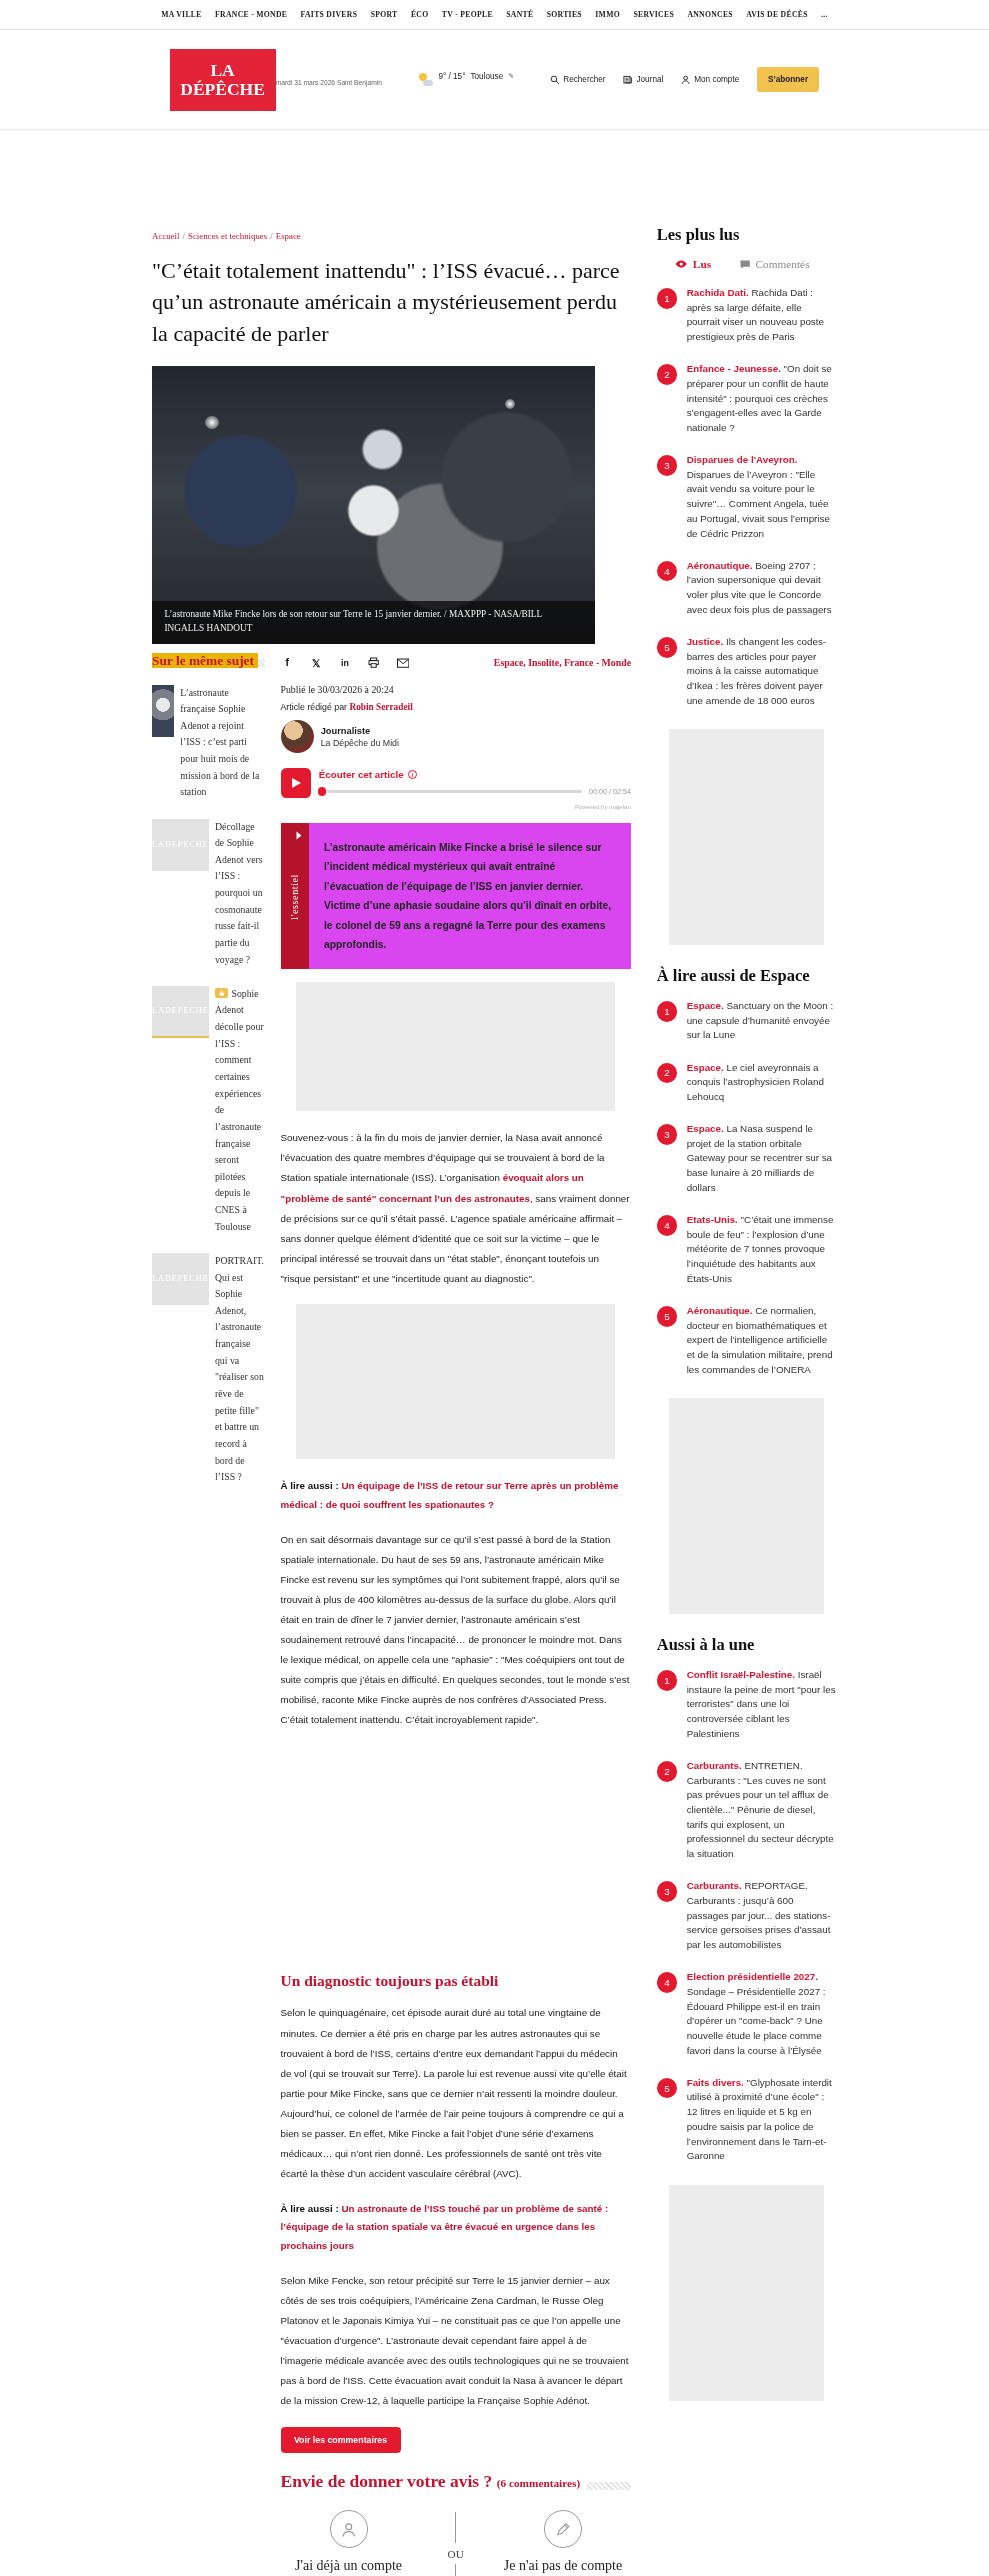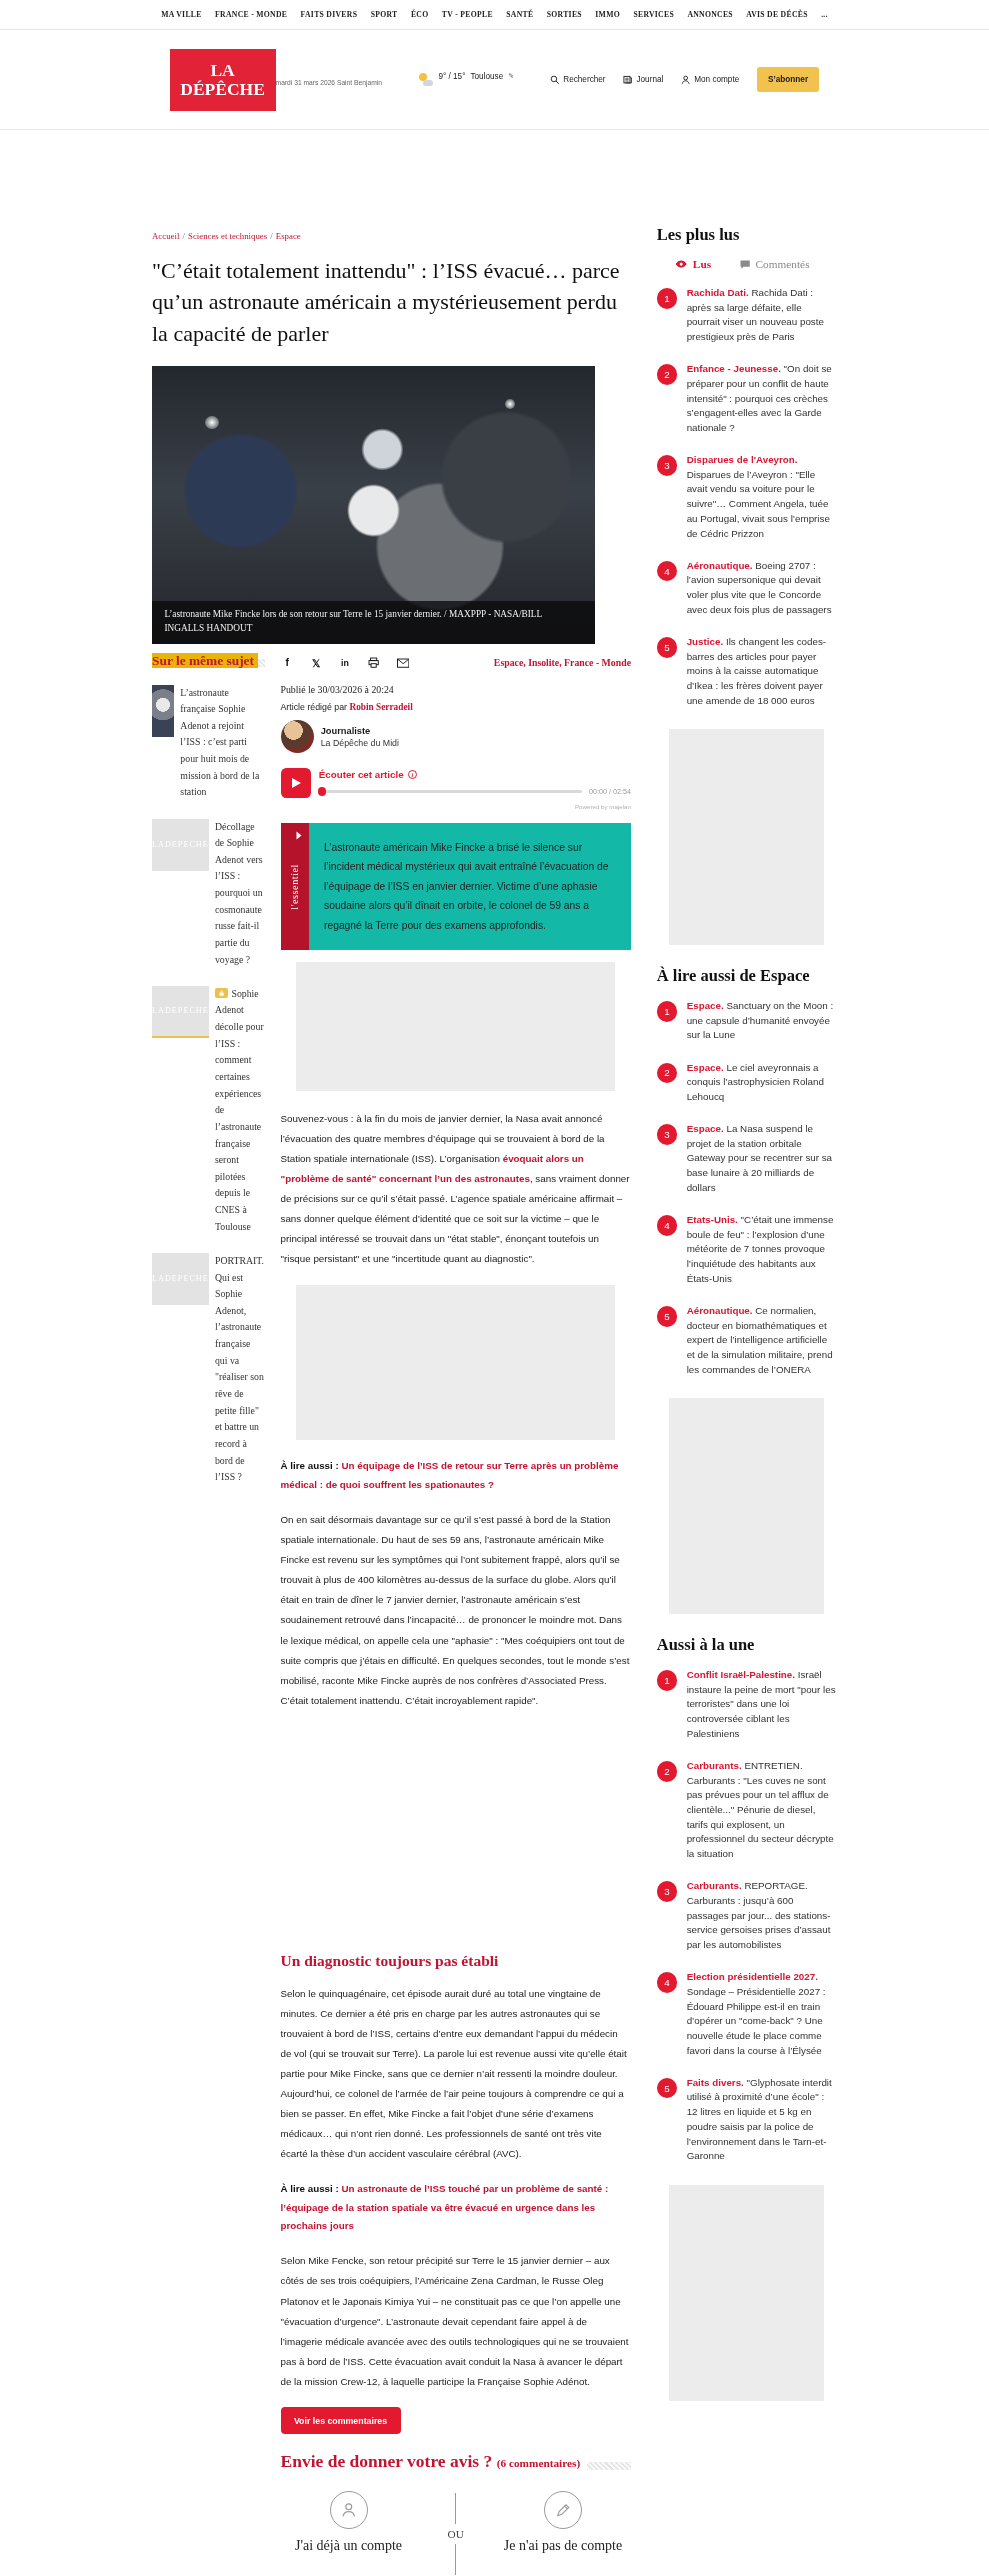--- a/index.html
+++ b/index.html
@@ -72,21 +72,21 @@
   .track-row{display:flex;align-items:center;gap:7.2px}
   .track{flex:1;height:2.6px;background:#d9d9d9;border-radius:1.5px;position:relative}
   .knob{position:absolute;left:0;top:50%;transform:translate(-1px,-50%);width:8.2px;height:8.2px;border-radius:50%;background:#e2192f}
   .time{font-size:7.2px;color:#9a9a9a;white-space:nowrap}
   .powered{text-align:right;font-size:6.2px;color:#b0b0b0;margin-bottom:13.4px}
   
   .essentiel{display:flex;margin-bottom:12.4px}
   .ess-bar{width:28px;background:#b5122c;position:relative;display:flex;align-items:center;justify-content:center}
   .ess-tri{position:absolute;top:6.2px;left:50%;transform:translateX(-50%);width:0;height:0;border-left:4.1px solid transparent;border-right:4.1px solid transparent;border-top:5.2px solid #fff;rotate:-90deg}
   .ess-label{color:#fff;font-family:"Liberation Serif",serif;font-size:10.3px;writing-mode:vertical-rl;transform:rotate(180deg);letter-spacing:0.5px}
-  .ess-text{background:#14b8a6;padding:14.4px 15.5px;font-weight:400;font-size:10.3px;line-height:1.9;color:#222;flex:1}
+  .ess-text{background:#d946ef;padding:14.4px 15.5px;font-weight:700;font-size:10.3px;line-height:1.9;color:#222;flex:1}
   
   .ad{background:var(--grey-ad)}
   .ad.inline1{width:319px;height:129px;margin:0 auto 17.5px}
   .ad.inline2{width:319px;height:155px;margin:0 auto 17.5px}
   .ad.side{width:155px;height:216px;margin:20.6px auto}
   
   .para{font-size:9.8px;line-height:2.05;color:#222;margin-bottom:15.5px}
   .para .redlink{color:var(--dark-red);font-weight:700;cursor:pointer}
   .readalso{font-size:9.8px;line-height:1.9;margin-bottom:15.5px}
   .readalso .lbl{font-weight:700;color:#111}

